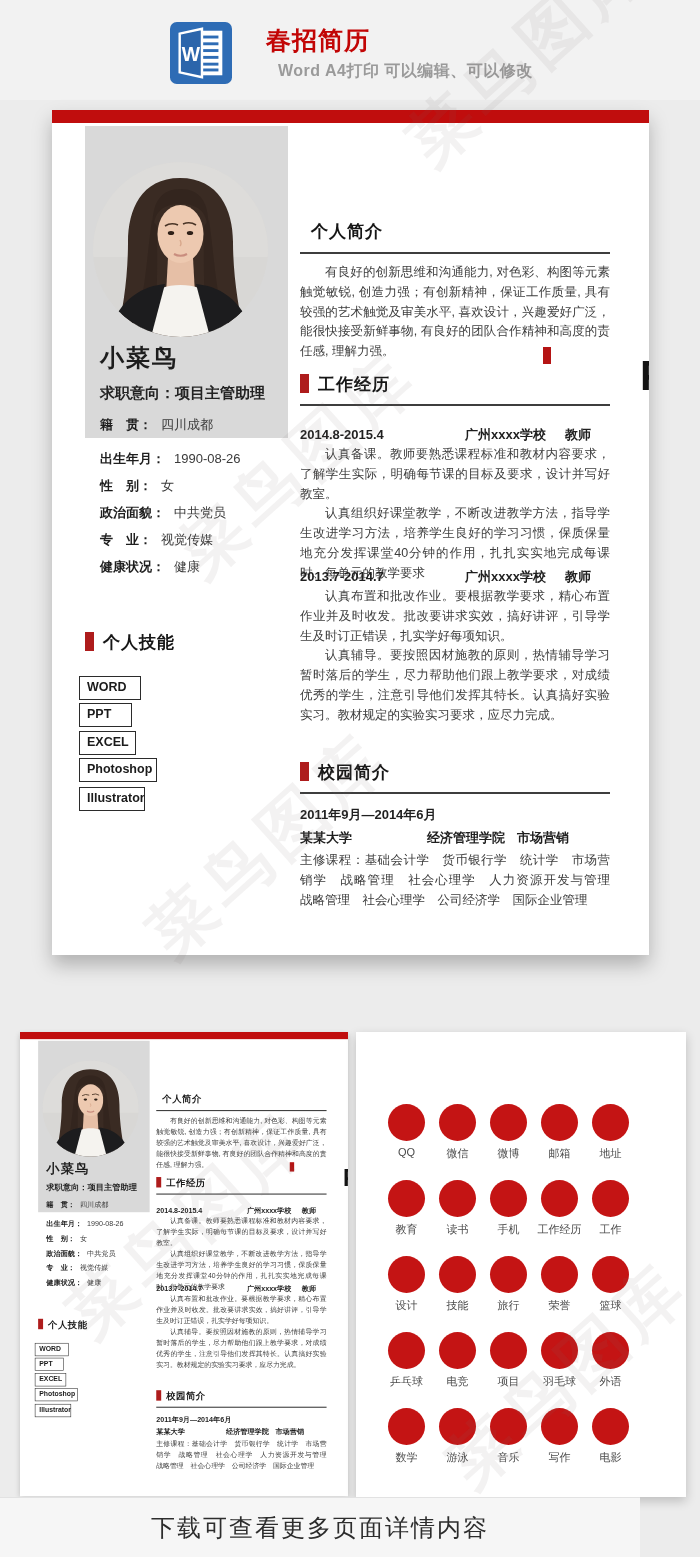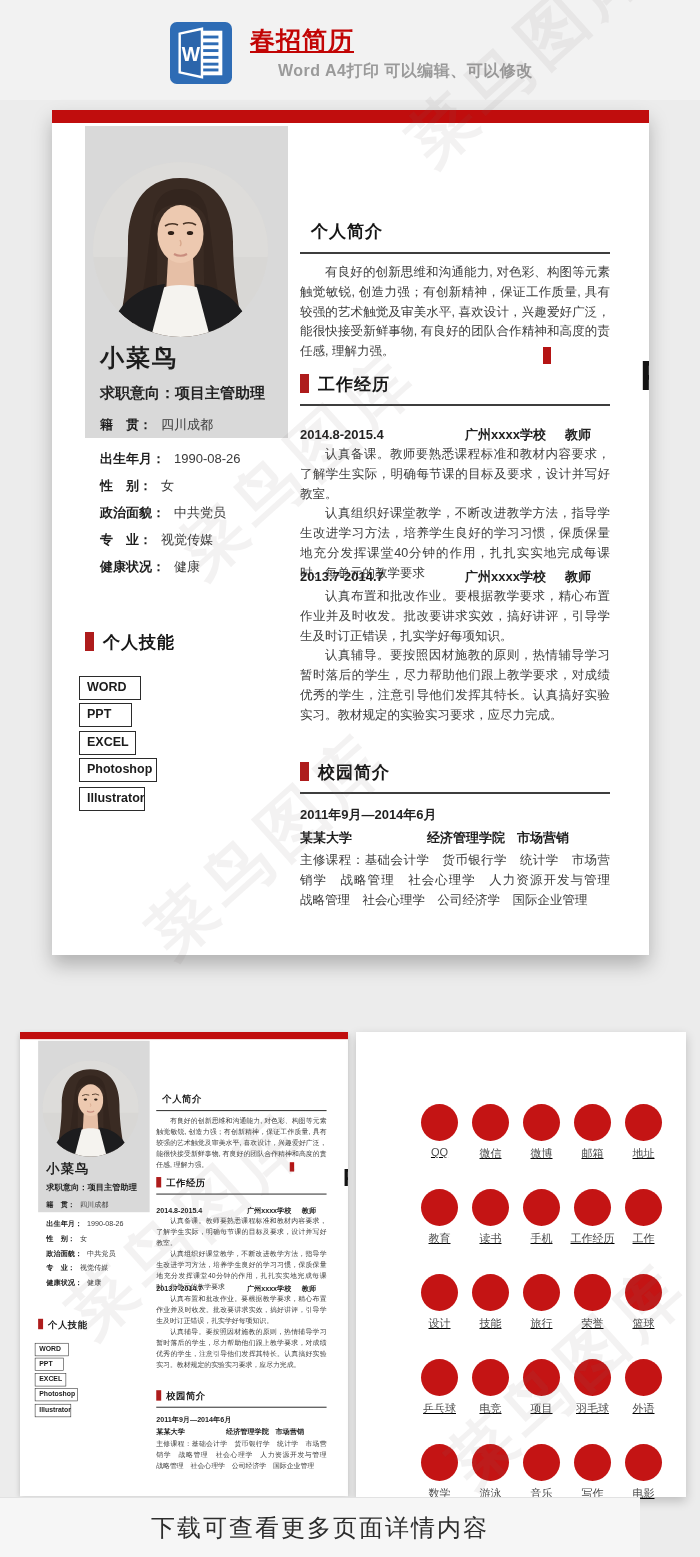--- a/index.html
+++ b/index.html
@@ -5,21 +5,21 @@
   html,body{margin:0;padding:0;}
   body{
     width:700px;height:1557px;position:relative;overflow:hidden;
     background:#ececec;
     font-family:"Liberation Sans","DejaVu Sans",sans-serif;
     -webkit-font-smoothing:antialiased;
   }
   
   .site-header{position:absolute;left:0;top:0;width:700px;height:100px;background:#f2f2f2;}
   .word-logo{position:absolute;left:170px;top:20px;width:62px;height:66px;}
-  .h-title{position:absolute;left:250px;top:24px;font-size:25px;font-weight:bold;color:#c20505;letter-spacing:1px;text-decoration:underline;}
+  .h-title{position:absolute;left:266px;top:24px;font-size:25px;font-weight:bold;color:#c20505;letter-spacing:1px;}
   .h-sub{position:absolute;left:266px;top:61px;font-size:16px;font-weight:600;color:#9a9a9a;letter-spacing:.5px;margin-left:12px;}
   
   .wm{position:absolute;z-index:40;font-size:66px;font-weight:bold;letter-spacing:8px;
       color:rgba(120,108,108,.09);transform:rotate(-42deg);white-space:nowrap;pointer-events:none;}
   
   .page-pos-main{position:absolute;left:52px;top:110px;z-index:2;}
   #thumb-left-slot{position:absolute;left:20px;top:1032px;width:329px;height:465px;z-index:2;}
   #thumb-left-slot .resume-page{transform:scale(.5494);transform-origin:0 0;box-shadow:0 4px 10px rgba(0,0,0,.2);}
   .resume-page{width:597px;height:845px;background:#fff;position:relative;overflow:hidden;
       box-shadow:0 10px 18px rgba(0,0,0,.25);color:#3d3d3d;font-size:12.5px;}
@@ -52,22 +52,22 @@
       font-size:13px;line-height:21px;}
   .period{position:absolute;left:248px;top:696px;font-weight:bold;color:#1f1f1f;font-size:13px;}
   .school-line{position:absolute;left:248px;top:719px;width:310px;display:grid;
       grid-template-columns:127px 90px auto;font-weight:bold;color:#1f1f1f;font-size:13px;}
   .courses{position:absolute;left:248px;top:741px;width:310px;}
   .edge-letter{position:absolute;left:588px;top:242px;font-size:42px;font-weight:bold;color:#131313;}
   
   .icons-panel{position:absolute;left:356px;top:1032px;width:330px;height:465px;background:#fff;
       box-shadow:0 4px 10px rgba(0,0,0,.2);z-index:2;}
   .icons-title{text-align:center;margin:0;padding-top:38px;font-size:20px;font-weight:bold;color:#101010;letter-spacing:1px;}
-  .icons-grid{position:absolute;left:58px;top:72px;width:255px;display:grid;
-      grid-template-columns:repeat(5,51px);row-gap:28px;justify-items:center;text-decoration:underline;}
+  .icons-grid{position:absolute;left:25px;top:72px;width:255px;display:grid;
+      grid-template-columns:repeat(5,51px);row-gap:19px;justify-items:center;}
   .icon-cell{display:flex;flex-direction:column;align-items:center;width:51px;}
   .circle{width:37px;height:37px;border-radius:50%;background:#c41414;}
   .icon-label{margin-top:5px;font-size:11px;color:#4c4c4c;white-space:nowrap;}
   
   .footer-strip{position:absolute;left:0;top:1497px;width:640px;height:60px;background:#f6f6f6;
       border-top:1px solid #e2e2e2;display:flex;align-items:center;justify-content:center;
       font-size:24px;color:#2d2d2d;letter-spacing:2px;z-index:3;}
 </style>
 </head>
 <body>

